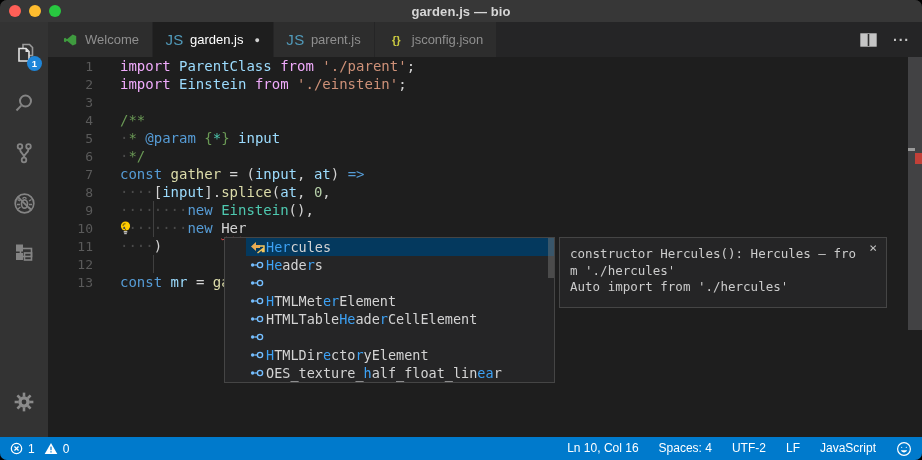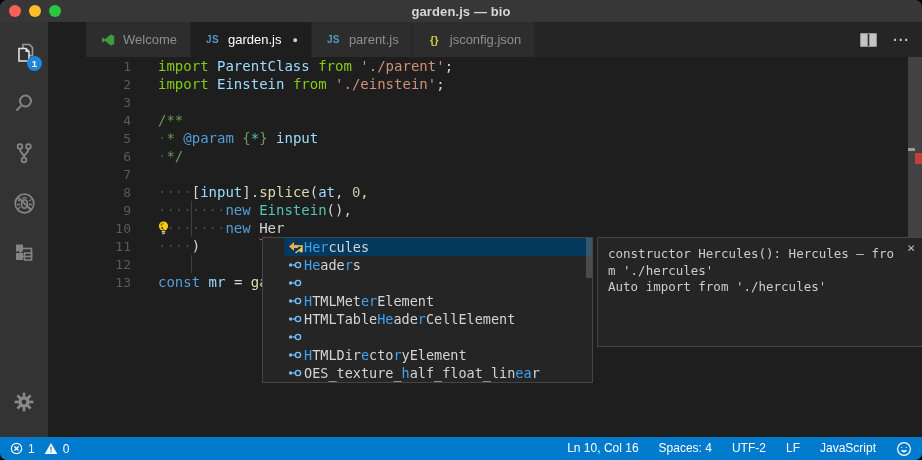--- a/index.html
+++ b/index.html
@@ -14,61 +14,61 @@
 
   
   .main{flex:1 1 auto;display:flex;min-height:0;}
   .activitybar{width:48px;background:#333333;display:flex;flex-direction:column;align-items:center;flex:0 0 auto;}
   .ab-item{width:48px;height:50px;display:flex;align-items:center;justify-content:center;position:relative;cursor:pointer;}
   .ab-item:first-child{margin-top:6px;}
   .ab-spacer{flex:1;}
   .ab-badge{position:absolute;right:6px;bottom:7px;min-width:15px;height:15px;border-radius:50%;background:#1f86d9;color:#fff;font-size:9.5px;font-weight:700;display:flex;align-items:center;justify-content:center;}
   .ab-bottom{margin-bottom:10px;}
 
-  .editor-col{flex:1 1 auto;display:flex;flex-direction:column;min-width:0;padding-left:38px;}
+  .editor-col{flex:1 1 auto;display:flex;flex-direction:column;min-width:0;}
 
   
   .tabbar{height:35px;background:#252526;display:flex;align-items:stretch;flex:0 0 auto;position:relative;}
   .tab{display:flex;align-items:center;gap:7px;padding:0 13px;background:#2d2d2d;border-right:1px solid #252526;font-size:13px;color:#8f8f8f;cursor:pointer;}
   .tab.active{background:#1e1e1e;color:#ffffff;}
   .tab .ticon{width:17px;display:flex;justify-content:center;}
-  .js-glyph{font-size:10px;font-weight:700;color:#519aba;letter-spacing:.3px;}
+  .js-glyph{font-size:15px;font-weight:400;color:#519aba;letter-spacing:.3px;}
   .json-glyph{font-size:11px;font-weight:700;color:#cbcb41;}
   .mod-dot{font-size:9px;color:#d0d0d0;margin-left:4px;}
   .tab-actions{position:absolute;right:12px;top:0;height:35px;display:flex;align-items:center;gap:16px;}
   .dots{color:#c5c5c5;font-size:14px;letter-spacing:1px;font-weight:700;cursor:pointer;}
 
   
   .editor{position:relative;flex:1 1 auto;background:#1e1e1e;overflow:hidden;font-family:"DejaVu Sans Mono","Liberation Mono",monospace;font-size:14px;}
   .line{height:18px;line-height:18px;white-space:pre;position:relative;}
   .ln{display:inline-block;width:72px;padding-right:27px;box-sizing:border-box;text-align:right;color:#5a5a5a;font-size:13px;user-select:none;}
   .codetxt{position:absolute;left:72px;top:0;}
   .guide{position:absolute;left:105px;top:0;bottom:0;width:1px;background:#404040;}
   .bulb{position:absolute;left:70px;top:1px;width:16px;height:16px;}
-  .m{color:#84cc16}.k{color:#569CD6}.v{color:#9CDCFE}.f{color:#DCDCAA}.c{color:#4EC9B0}
+  .m{color:#f0abfc}.k{color:#569CD6}.v{color:#9CDCFE}.f{color:#DCDCAA}.c{color:#4EC9B0}
   .s{color:#CE9178}.n{color:#B5CEA8}.p{color:#D4D4D4}.g{color:#6A9955}.t{color:#D4D4D4}
   .w{color:#4a4a4a}
   .sq{text-decoration:underline wavy #f14c4c;text-decoration-thickness:1px;text-underline-offset:3px;text-decoration-skip-ink:none;}
 
   
   .sb-strip{position:absolute;top:0;right:0;width:14px;bottom:0;}
   .sb-slider{position:absolute;top:0;left:0;right:0;height:273px;background:rgba(110,110,115,.45);}
   .ov-cursor{position:absolute;top:91px;left:0;width:7px;height:3px;background:#9a9a9a;}
   .ov-error{position:absolute;top:96px;right:0;width:7px;height:11px;background:#c24038;}
 
   
   .suggest{position:absolute;left:176px;top:180px;width:331px;background:#252526;border:1px solid #454545;box-sizing:border-box;z-index:5;}
   .sug-row{height:18px;display:flex;align-items:center;padding-left:2px;cursor:pointer;color:#d4d4d4;font-size:13.5px;white-space:pre;margin-left:21px;}
   .sug-row.sel{background:#04395e;}
   .sug-icon{width:18px;flex:0 0 auto;display:flex;justify-content:center;align-items:center;}
   .hl{color:#3da2f5;}
   .sug-scroll{position:absolute;right:0;top:0;width:6px;height:40px;background:rgba(121,121,121,.45);}
 
   
-  .docs{position:absolute;left:511px;top:180px;width:328px;height:110px;background:#252526;border:1px solid #454545;box-sizing:border-box;padding:7px 10px;z-index:4;}
+  .docs{position:absolute;left:511px;top:180px;width:328px;height:71px;background:#252526;border:1px solid #454545;box-sizing:border-box;padding:7px 10px;z-index:4;}
   .docs-sig{font-family:"DejaVu Sans Mono","Liberation Mono",monospace;font-size:12.5px;line-height:17px;color:#cccccc;white-space:normal;word-break:break-all;width:292px;}
   .docs-body{margin-top:0;font-size:12.5px;color:#cccccc;}
   .docs-close{position:absolute;right:9px;top:2px;color:#c5c5c5;font-size:13px;cursor:pointer;font-family:"DejaVu Sans Mono",monospace;}
 
   
   .statusbar{height:23px;background:#007acc;display:flex;align-items:center;color:#fff;font-size:12px;flex:0 0 auto;padding:0 10px;box-sizing:border-box;}
   .sb-group{display:flex;align-items:center;gap:5px;cursor:pointer;}
   .sb-right{margin-left:auto;display:flex;gap:20px;}
   .sb-item{cursor:pointer;white-space:nowrap;}
   svg{display:block;}
@@ -203,21 +203,21 @@
       </div>
 
       <div class="editor">
         <div>
             <div class="line"><span class="ln">1</span><span class="codetxt"><span class="m">import </span><span class="v">ParentClass </span><span class="m">from </span><span class="s">'./parent'</span><span class="p">;</span></span></div>
             <div class="line"><span class="ln">2</span><span class="codetxt"><span class="m">import </span><span class="v">Einstein </span><span class="m">from </span><span class="s">'./einstein'</span><span class="p">;</span></span></div>
             <div class="line"><span class="ln">3</span><span class="codetxt"></span></div>
             <div class="line"><span class="ln">4</span><span class="codetxt"><span class="g">/**</span></span></div>
             <div class="line"><span class="ln">5</span><span class="codetxt"><span class="w">·</span><span class="g">* </span><span class="k">@param</span><span class="p"> </span><span class="g">{</span><span class="c">*</span><span class="g">}</span><span class="p"> </span><span class="v">input</span></span></div>
             <div class="line"><span class="ln">6</span><span class="codetxt"><span class="w">·</span><span class="g">*/</span></span></div>
-            <div class="line"><span class="ln">7</span></div>
+            <div class="line"><span class="ln">7</span><span class="codetxt"><span class="k">const </span><span class="f">gather </span><span class="p">= (</span><span class="v">input</span><span class="p">, </span><span class="v">at</span><span class="p">) </span><span class="k">=&gt;</span></span></div>
             <div class="line"><span class="ln">8</span><span class="codetxt"><span class="w">····</span><span class="p">[</span><span class="v">input</span><span class="p">].</span><span class="f">splice</span><span class="p">(</span><span class="v">at</span><span class="p">, </span><span class="n">0</span><span class="p">,</span></span></div>
             <div class="line"><span class="ln">9</span><span class="guide"></span><span class="codetxt"><span class="w">········</span><span class="k">new </span><span class="c">Einstein</span><span class="p">(),</span></span></div>
             <div class="line"><span class="ln">10</span><span class="guide"></span><span class="bulb"><svg width="15" height="16" viewBox="0 0 15 16">
                   <circle cx="7.5" cy="6" r="4.6" fill="#fc0"></circle>
                   <path d="M7.5 3.6 a2.5 2.5 0 0 0 -2.5 2.5 M7.5 8.7 v1.8" stroke="#8a6d00" stroke-width="1.1" fill="none"></path>
                   <rect x="5.7" y="11" width="3.6" height="1.6" fill="#bdbdbd"></rect>
                   <rect x="6.2" y="13" width="2.6" height="1.2" fill="#bdbdbd"></rect>
                 </svg></span><span class="codetxt"><span class="w">········</span><span class="k">new </span><span class="t sq">Her</span></span></div>
             <div class="line"><span class="ln">11</span><span class="codetxt"><span class="w">····</span><span class="p">)</span></span></div>
             <div class="line"><span class="ln">12</span><span class="guide"></span><span class="codetxt"></span></div>

